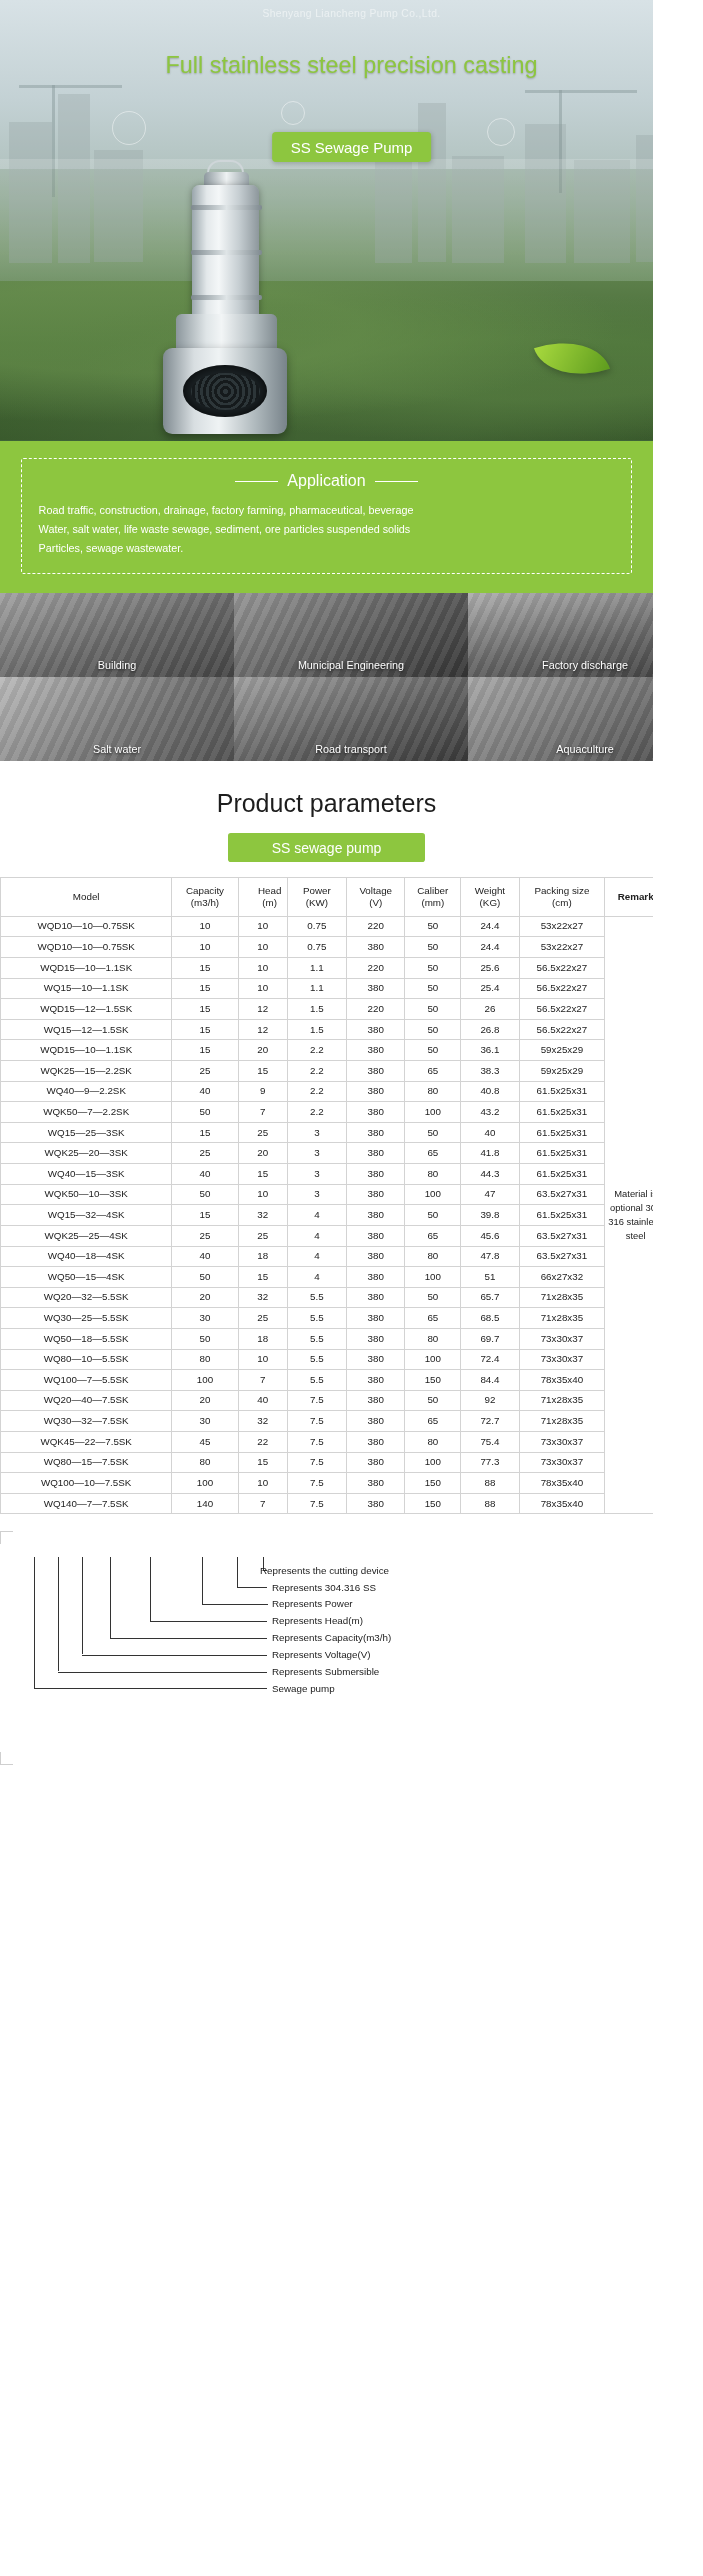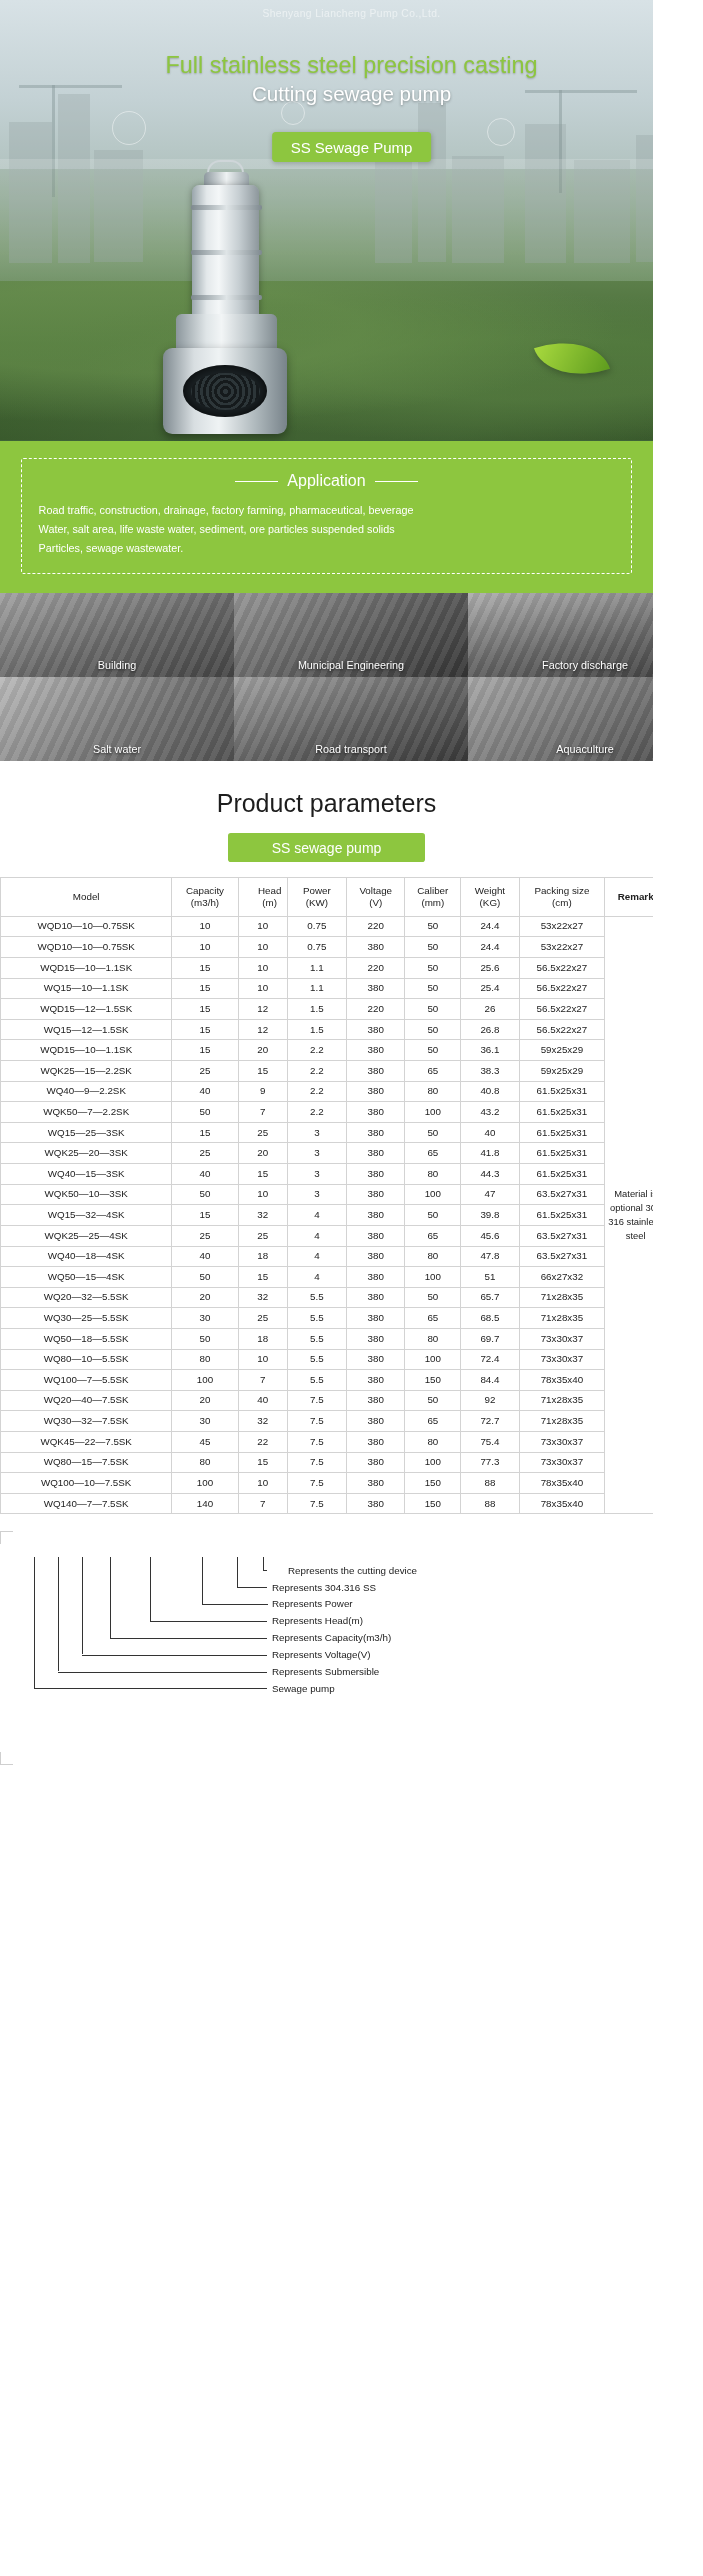--- a/index.html
+++ b/index.html
@@ -207,21 +207,20 @@
 
     <div class="water-glass"></div>
     <div class="ground"></div>
 
     <div class="wm" style="left:112px; top:111px; width:34px; height:34px;"></div>
     <div class="wm" style="left:281px; top:101px; width:24.4px; height:24.4px;"></div>
     <div class="wm" style="left:487px; top:118px; width:28px; height:28px;"></div>
 
     <div class="brandline">Shenyang Liancheng Pump Co.,Ltd.</div>
     <div class="hero-title">Full stainless steel precision casting</div>
-    <div class="hero-sub">Cutting sewage pump</div>
     <div class="hero-chip">SS Sewage Pump</div>
 
     <div class="pump">
       <div class="handle"></div>
       <div class="cap"></div>
       <div class="motor"></div>
       <div class="band" style="top:41px;"></div>
       <div class="band" style="top:86px;"></div>
       <div class="band" style="top:131px;"></div>
       <div class="body"></div>
@@ -231,21 +230,21 @@
 
     <div class="leaf"></div>
   </div>
 
   <div class="app-section">
     <div class="app-box">
       <div class="app-title">
         <span class="deco"></span><span>Application</span><span class="deco"></span>
       </div>
       <div class="app-text">Road traffic, construction, drainage, factory farming, pharmaceutical, beverage</div>
-      <div class="app-text">Water, salt area, life waste water, sediment, ore particles suspended solids</div>
+      <div class="app-text">Water, salt water, life waste sewage, sediment, ore particles suspended solids</div>
       <div class="app-text">Particles, sewage wastewater.</div>
     </div>
   </div>
 
   <div class="gallery">
     <div class="cell">
       <div class="ph g1 hatch"></div>
       <div class="lbl">Building</div>
     </div>
     <div class="cell">
@@ -743,21 +742,21 @@
 
       <div class="nline" style="left:263px; top:39px;  width:3.7px;  height:0.9px;"></div>
       <div class="nline" style="left:237px; top:56px;  width:30px; height:0.9px;"></div>
       <div class="nline" style="left:202px; top:73px;  width:66px; height:0.9px;"></div>
       <div class="nline" style="left:150px; top:90px;  width:117px;height:0.9px;"></div>
       <div class="nline" style="left:110px; top:107px; width:157px;height:0.9px;"></div>
       <div class="nline" style="left:82px;  top:124px; width:185px;height:0.9px;"></div>
       <div class="nline" style="left:58px;  top:141px; width:209px;height:0.9px;"></div>
       <div class="nline" style="left:34px;  top:157px; width:233px;height:0.9px;"></div>
 
-      <div class="nlabel" style="left:288px; top:34px;">Represents the cutting device</div>
+      <div class="nlabel" style="left:260px; top:34px;">Represents the cutting device</div>
       <div class="nlabel" style="left:272px; top:51px;">Represents 304.316 SS</div>
       <div class="nlabel" style="left:272px; top:67px;">Represents Power</div>
       <div class="nlabel" style="left:272px; top:84px;">Represents Head(m)</div>
       <div class="nlabel" style="left:272px; top:101px;">Represents Capacity(m3/h)</div>
       <div class="nlabel" style="left:272px; top:118px;">Represents Voltage(V)</div>
       <div class="nlabel" style="left:272px; top:135px;">Represents Submersible</div>
       <div class="nlabel" style="left:272px; top:152px;">Sewage pump</div>
     </div>
   </div>
 

